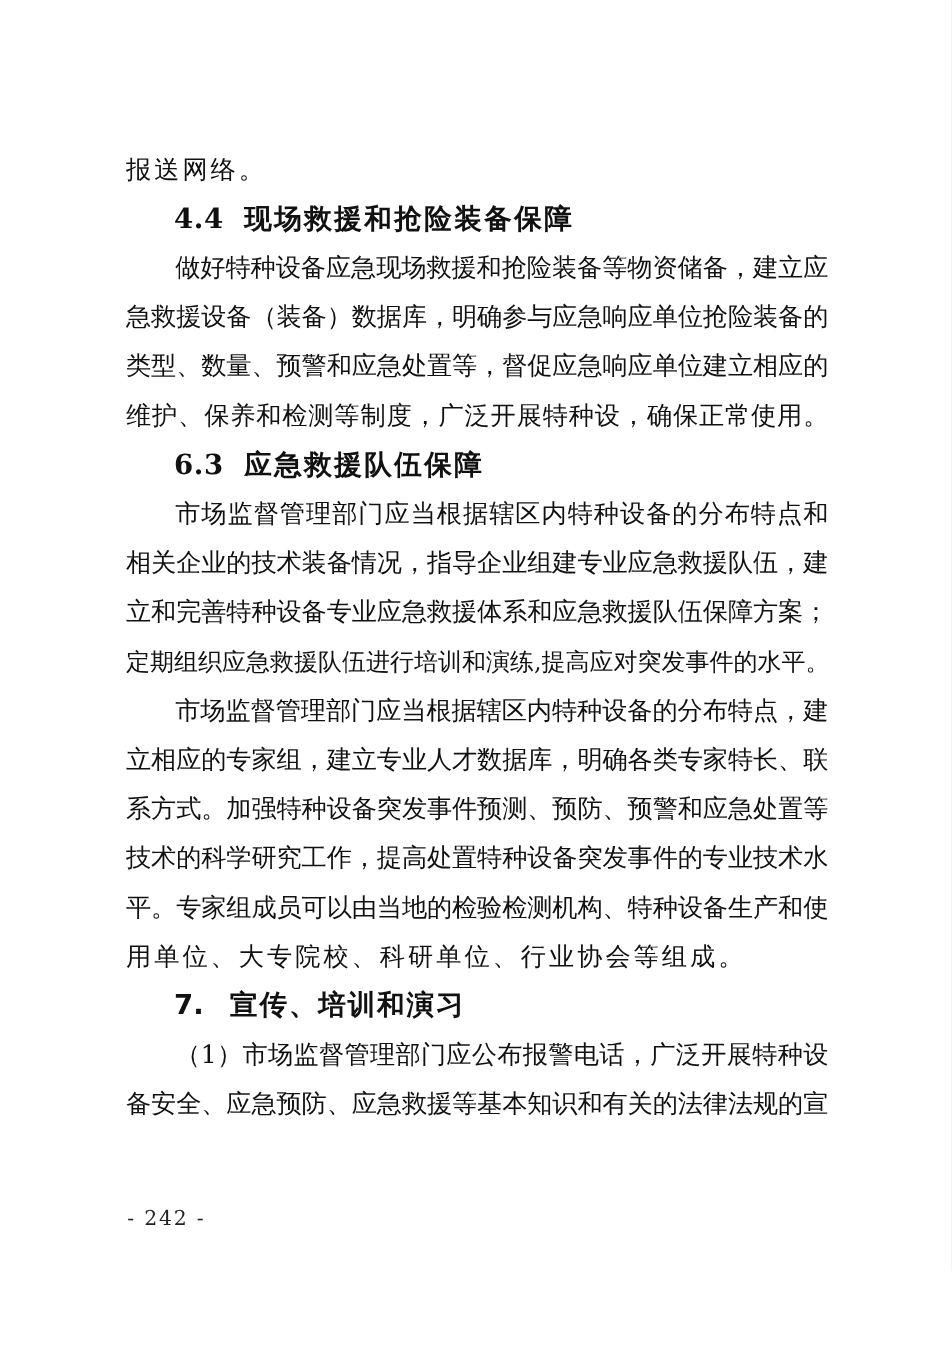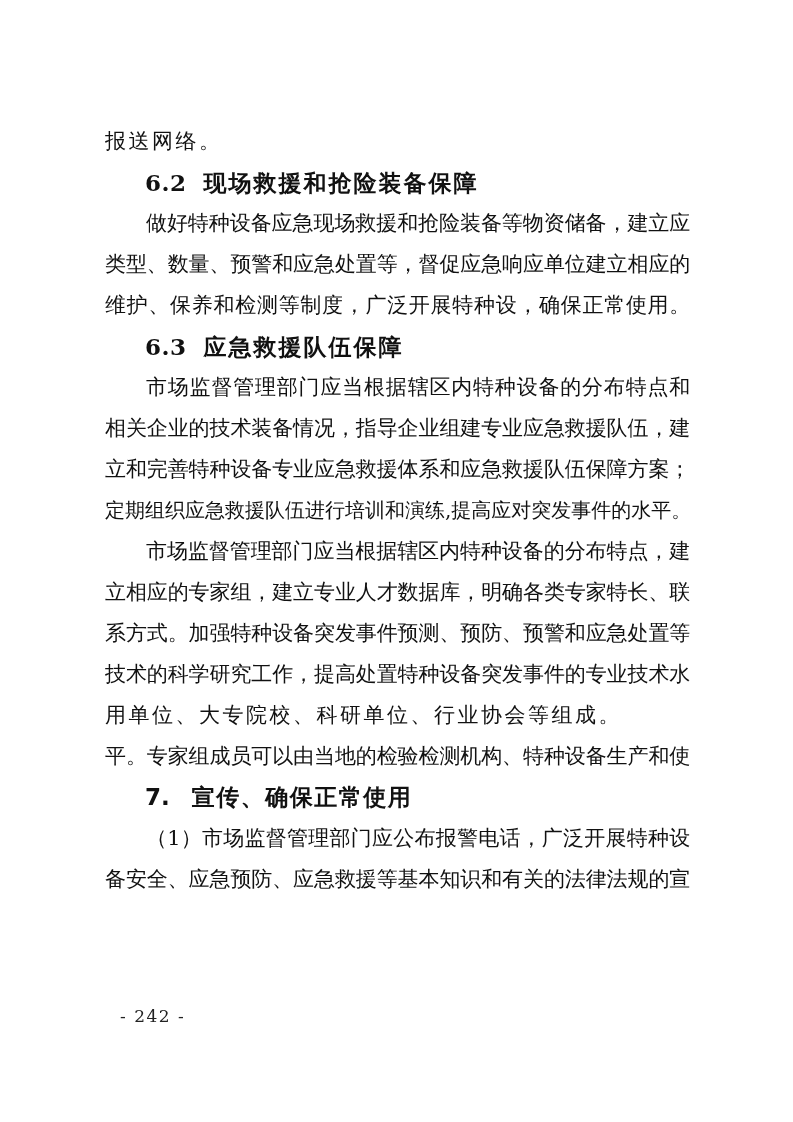--- a/index.html
+++ b/index.html
@@ -66,60 +66,61 @@
     letter-spacing: 0;
   }
   .heading7 .hnum {
     margin-right: 22px;
   }
   .heading7 .htitle {
     letter-spacing: 1.5px;
   }
   .pagenum {
     position: absolute;
-    left: 120px;
+    left: 106px;
     top: 1006px;
     font-size: 17px;
     line-height: 20px;
     letter-spacing: 1.5px;
     color: #222222;
   }
 </style>
 </head>
 <body>
 
 <div class="page">
   <div class="content">
 
     <div class="line end">报送网络。</div>
 
     <div class="line heading">
-      <span class="hnum">6.2</span><span class="htitle">现场救援和抢险装备保障</span>
+      <span class="hnum">4.4</span><span class="htitle">现场救援和抢险装备保障</span>
     </div>
     <div class="line full indent">做好特种设备应急现场救援和抢险装备等物资储备，建立应</div>
+    <div class="line full">急救援设备（装备）数据库，明确参与应急响应单位抢险装备的</div>
     <div class="line full">类型、数量、预警和应急处置等，督促应急响应单位建立相应的</div>
     <div class="line full">维护、保养和检测等制度，广泛开展特种设，确保正常使用。</div>
 
     <div class="line heading">
       <span class="hnum">6.3</span><span class="htitle">应急救援队伍保障</span>
     </div>
     <div class="line full indent">市场监督管理部门应当根据辖区内特种设备的分布特点和</div>
     <div class="line full">相关企业的技术装备情况，指导企业组建专业应急救援队伍，建</div>
     <div class="line full">立和完善特种设备专业应急救援体系和应急救援队伍保障方案；</div>
     <div class="line full tight">定期组织应急救援队伍进行培训和演练,提高应对突发事件的水平。</div>
 
     <div class="line full indent">市场监督管理部门应当根据辖区内特种设备的分布特点，建</div>
     <div class="line full">立相应的专家组，建立专业人才数据库，明确各类专家特长、联</div>
     <div class="line full">系方式。加强特种设备突发事件预测、预防、预警和应急处置等</div>
     <div class="line full">技术的科学研究工作，提高处置特种设备突发事件的专业技术水</div>
+    <div class="line full">平。专家组成员可以由当地的检验检测机构、特种设备生产和使</div>
     <div class="line end">用单位、大专院校、科研单位、行业协会等组成。</div>
-    <div class="line full">平。专家组成员可以由当地的检验检测机构、特种设备生产和使</div>
 
     <div class="line heading7">
-      <span class="hnum">7.</span><span class="htitle">宣传、确保正常使用</span>
+      <span class="hnum">7.</span><span class="htitle">宣传、培训和演习</span>
     </div>
     <div class="line full indent">（1）市场监督管理部门应公布报警电话，广泛开展特种设</div>
     <div class="line full">备安全、应急预防、应急救援等基本知识和有关的法律法规的宣</div>
 
   </div>
 
   <div class="pagenum">- 242 -</div>
 </div>
 
 </body></html>

